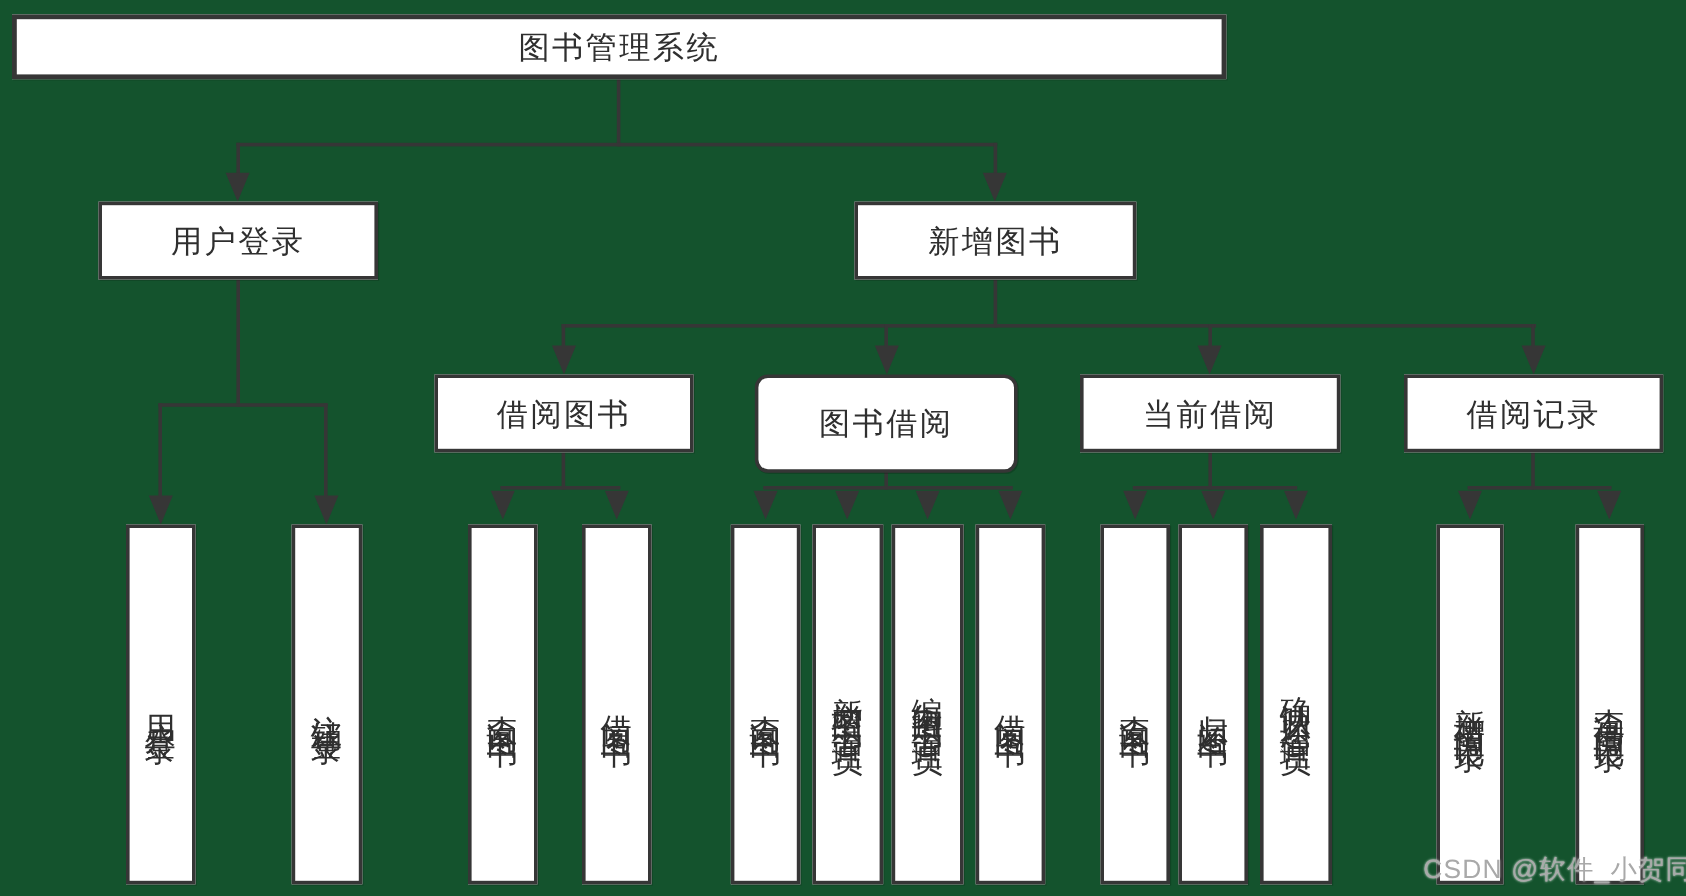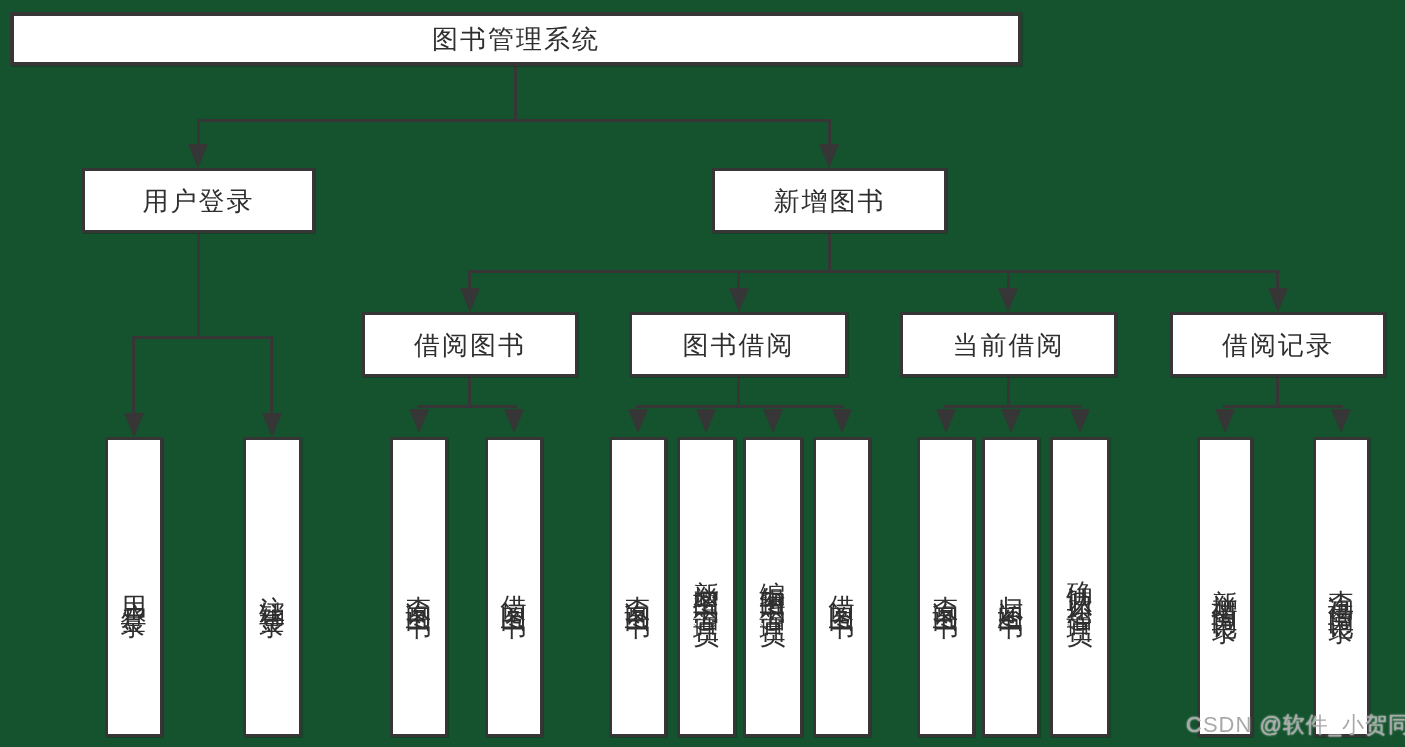--- a/index.html
+++ b/index.html
@@ -105,21 +105,21 @@
   <div class="vline" style="left:1007px; top:270px; height:20px;"></div>
   <div class="vline" style="left:1276px; top:270px; height:20px;"></div>
   <div class="arrow" style="left:460px;  top:288px;"></div>
   <div class="arrow" style="left:729px;  top:288px;"></div>
   <div class="arrow" style="left:998px;  top:288px;"></div>
   <div class="arrow" style="left:1268px; top:288px;"></div>
 
   <div class="box" style="left:362px; top:312px; width:216px; height:65px;">
     <span class="hlabel">借阅图书</span>
   </div>
-  <div class="box" style="left:629px; top:312px; width:219px; height:65px;">
+  <div class="box" style="left:629px; top:312px; width:219px; height:82px;border-radius:11px;">
     <span class="hlabel">图书借阅</span>
   </div>
   <div class="box" style="left:900px; top:312px; width:217px; height:65px;">
     <span class="hlabel">当前借阅</span>
   </div>
   <div class="box" style="left:1170px; top:312px; width:216px; height:65px;">
     <span class="hlabel">借阅记录</span>
   </div>
 
   <div class="vline" style="left:468px; top:377px; height:31px;"></div>

